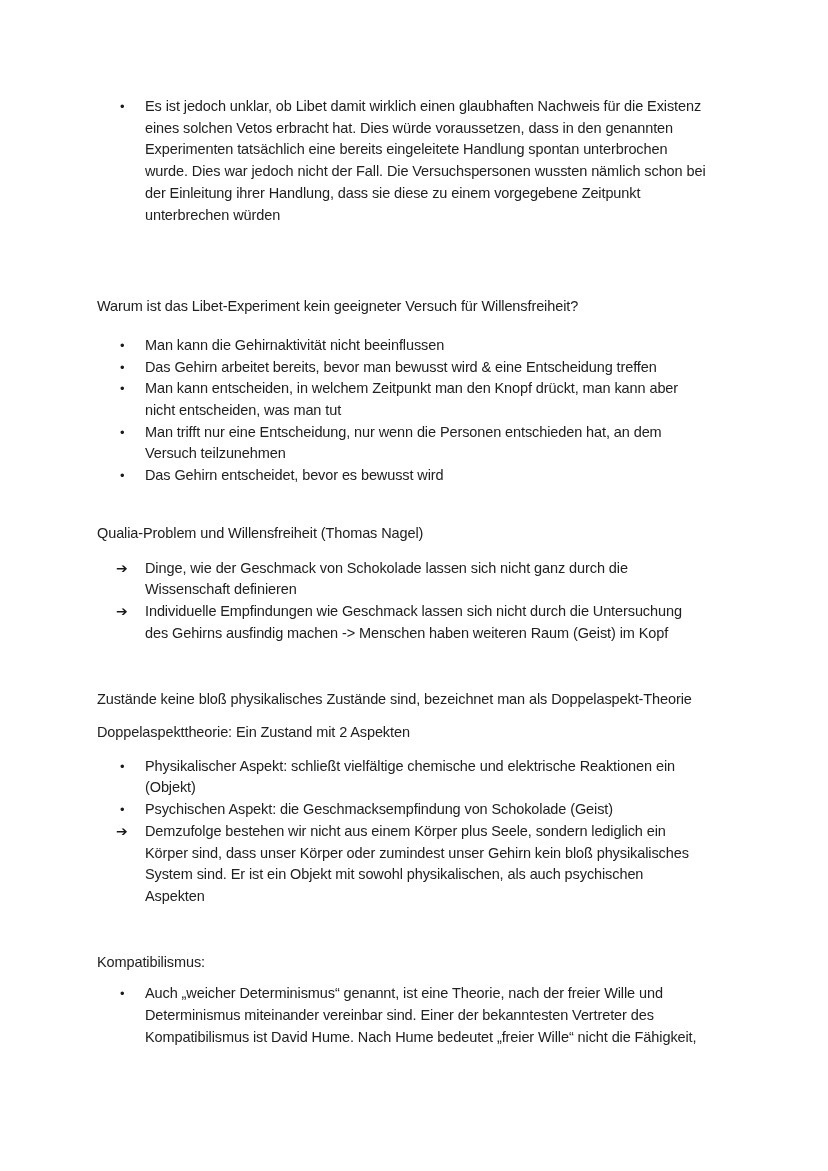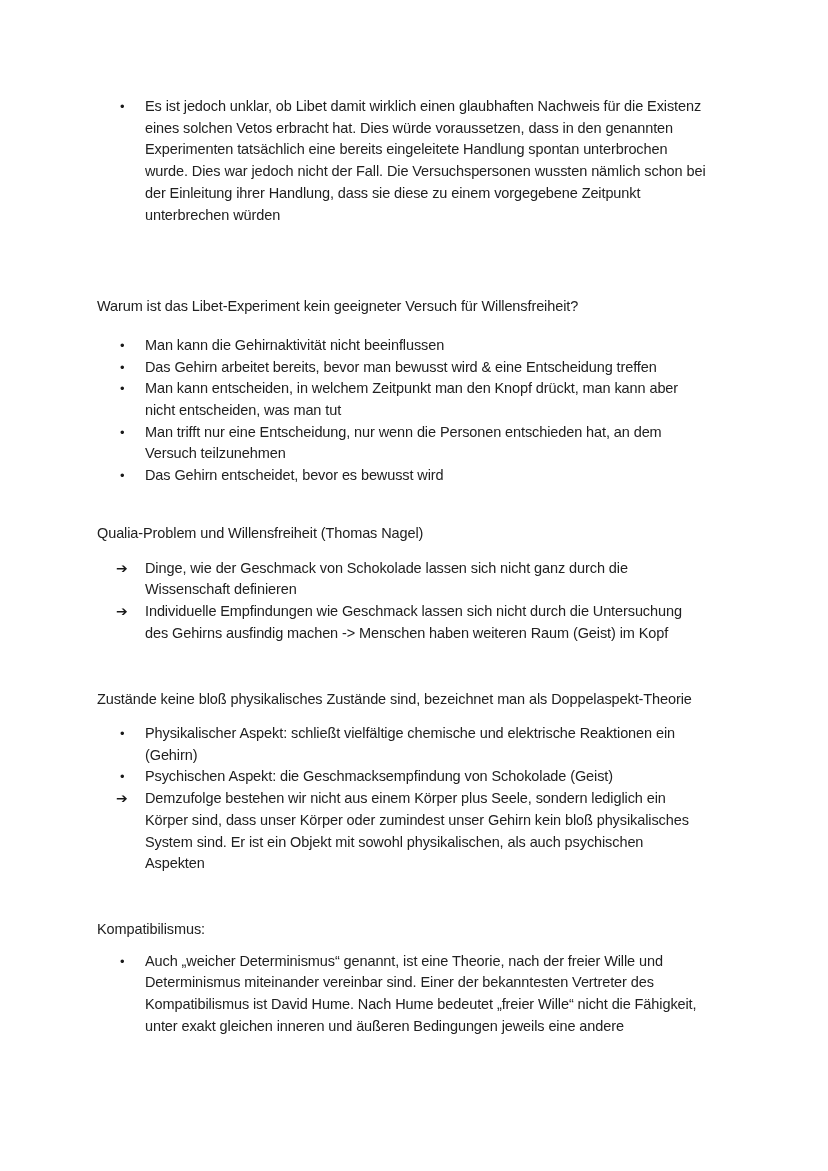--- a/index.html
+++ b/index.html
@@ -133,27 +133,30 @@
         <span class="ln">Individuelle Empfindungen wie Geschmack lassen sich nicht durch die Untersuchung</span>
         <span class="ln">des Gehirns ausfindig machen -&gt; Menschen haben weiteren Raum (Geist) im Kopf</span>
       </span>
     </div>
   </div>
 
   <div class="block m-b6">
     <span class="ln">Zustände keine bloß physikalisches Zustände sind, bezeichnet man als Doppelaspekt-Theorie</span>
   </div>
 
+  <div class="block m-b7">
+    <span class="ln">Doppelaspekttheorie: Ein Zustand mit 2 Aspekten</span>
+  </div>
 
   <div class="block list m-b8">
     <div class="li">
       <span class="marker">•</span>
       <span class="itext">
         <span class="ln">Physikalischer Aspekt: schließt vielfältige chemische und elektrische Reaktionen ein</span>
-        <span class="ln">(Gehirn)</span>
+        <span class="ln">(Objekt)</span>
       </span>
     </div>
     <div class="li">
       <span class="marker">•</span>
       <span class="itext">
         <span class="ln">Psychischen Aspekt: die Geschmacksempfindung von Schokolade (Geist)</span>
       </span>
     </div>
     <div class="li arrow-li">
       <span class="marker">➔</span>
@@ -170,18 +173,17 @@
     <span class="ln">Kompatibilismus:</span>
   </div>
 
   <div class="block list m-b10">
     <div class="li">
       <span class="marker">•</span>
       <span class="itext">
         <span class="ln">Auch „weicher Determinismus“ genannt, ist eine Theorie, nach der freier Wille und</span>
         <span class="ln">Determinismus miteinander vereinbar sind. Einer der bekanntesten Vertreter des</span>
         <span class="ln">Kompatibilismus ist David Hume. Nach Hume bedeutet „freier Wille“ nicht die Fähigkeit,</span>
-        <span class="ln">unter exakt gleichen inneren und äußeren Bedingungen jeweils eine andere</span>
       </span>
     </div>
   </div>
 
 </div>
 
 </body></html>

